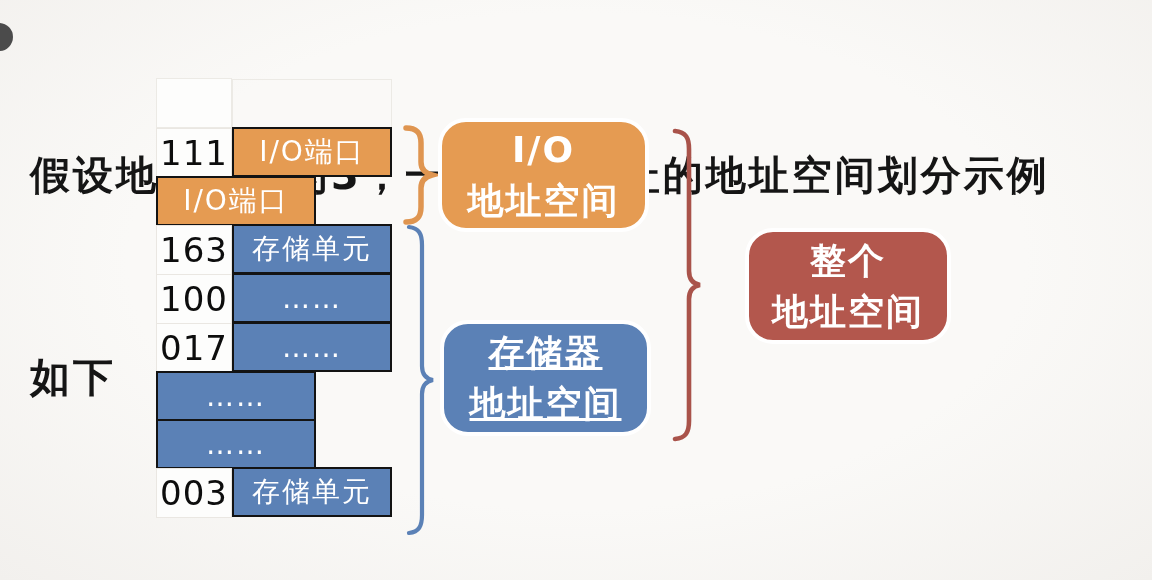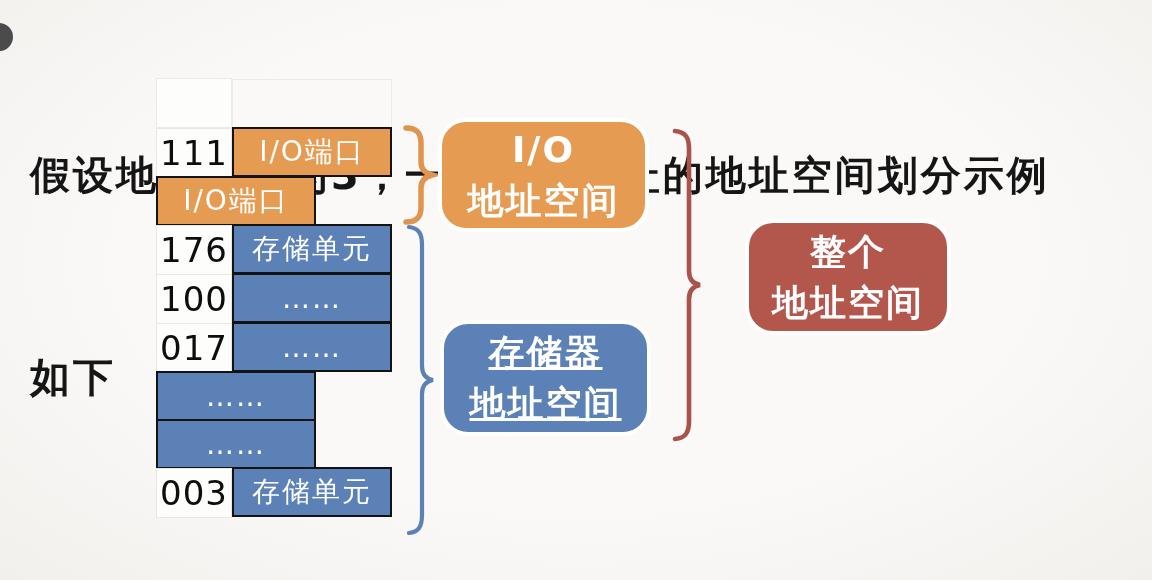--- a/index.html
+++ b/index.html
@@ -38,21 +38,21 @@
   .brace{ position:absolute; }
   
   .badge{
     position:absolute; box-sizing:border-box; border-radius:28px;
     border:4px solid #ffffff;
     display:flex; flex-direction:column; justify-content:center; text-align:center;
     color:#ffffff; font-weight:700; font-size:36px; line-height:1.42; letter-spacing:2px;
   }
   .badge-io{ left:438px; top:118px; width:211px; height:114px; }
   .badge-mem{ left:440px; top:320px; width:211px; height:116px; }
-  .badge-whole{ left:745px; top:219px; width:206px; height:116px; }
+  .badge-whole{ left:745px; top:228px; width:206px; height:116px; }
 </style>
 </head>
 <body>
 
 <div class="stage">
 
   <div class="bullet"></div>
 
   <div class="title">
     <div>假设地址宽度为3，一个统一编址的地址空间划分示例</div>
@@ -65,21 +65,21 @@
       <div class="cell"></div>
     </div>
     <div class="trow">
       <div class="addr">111</div>
       <div class="cell" style="background: rgb(229, 155, 82);">I/O端口</div>
     </div>
     <div class="trow">
       <div class="cell" style="background: rgb(229, 155, 82);">I/O端口</div>
     </div>
     <div class="trow">
-      <div class="addr">176</div>
+      <div class="addr">163</div>
       <div class="cell" style="background: rgb(91, 129, 182);">存储单元</div>
     </div>
     <div class="trow">
       <div class="addr">100</div>
       <div class="cell" style="background: rgb(91, 129, 182);">……</div>
     </div>
     <div class="trow">
       <div class="addr">017</div>
       <div class="cell" style="background: rgb(91, 129, 182);">……</div>
     </div>

